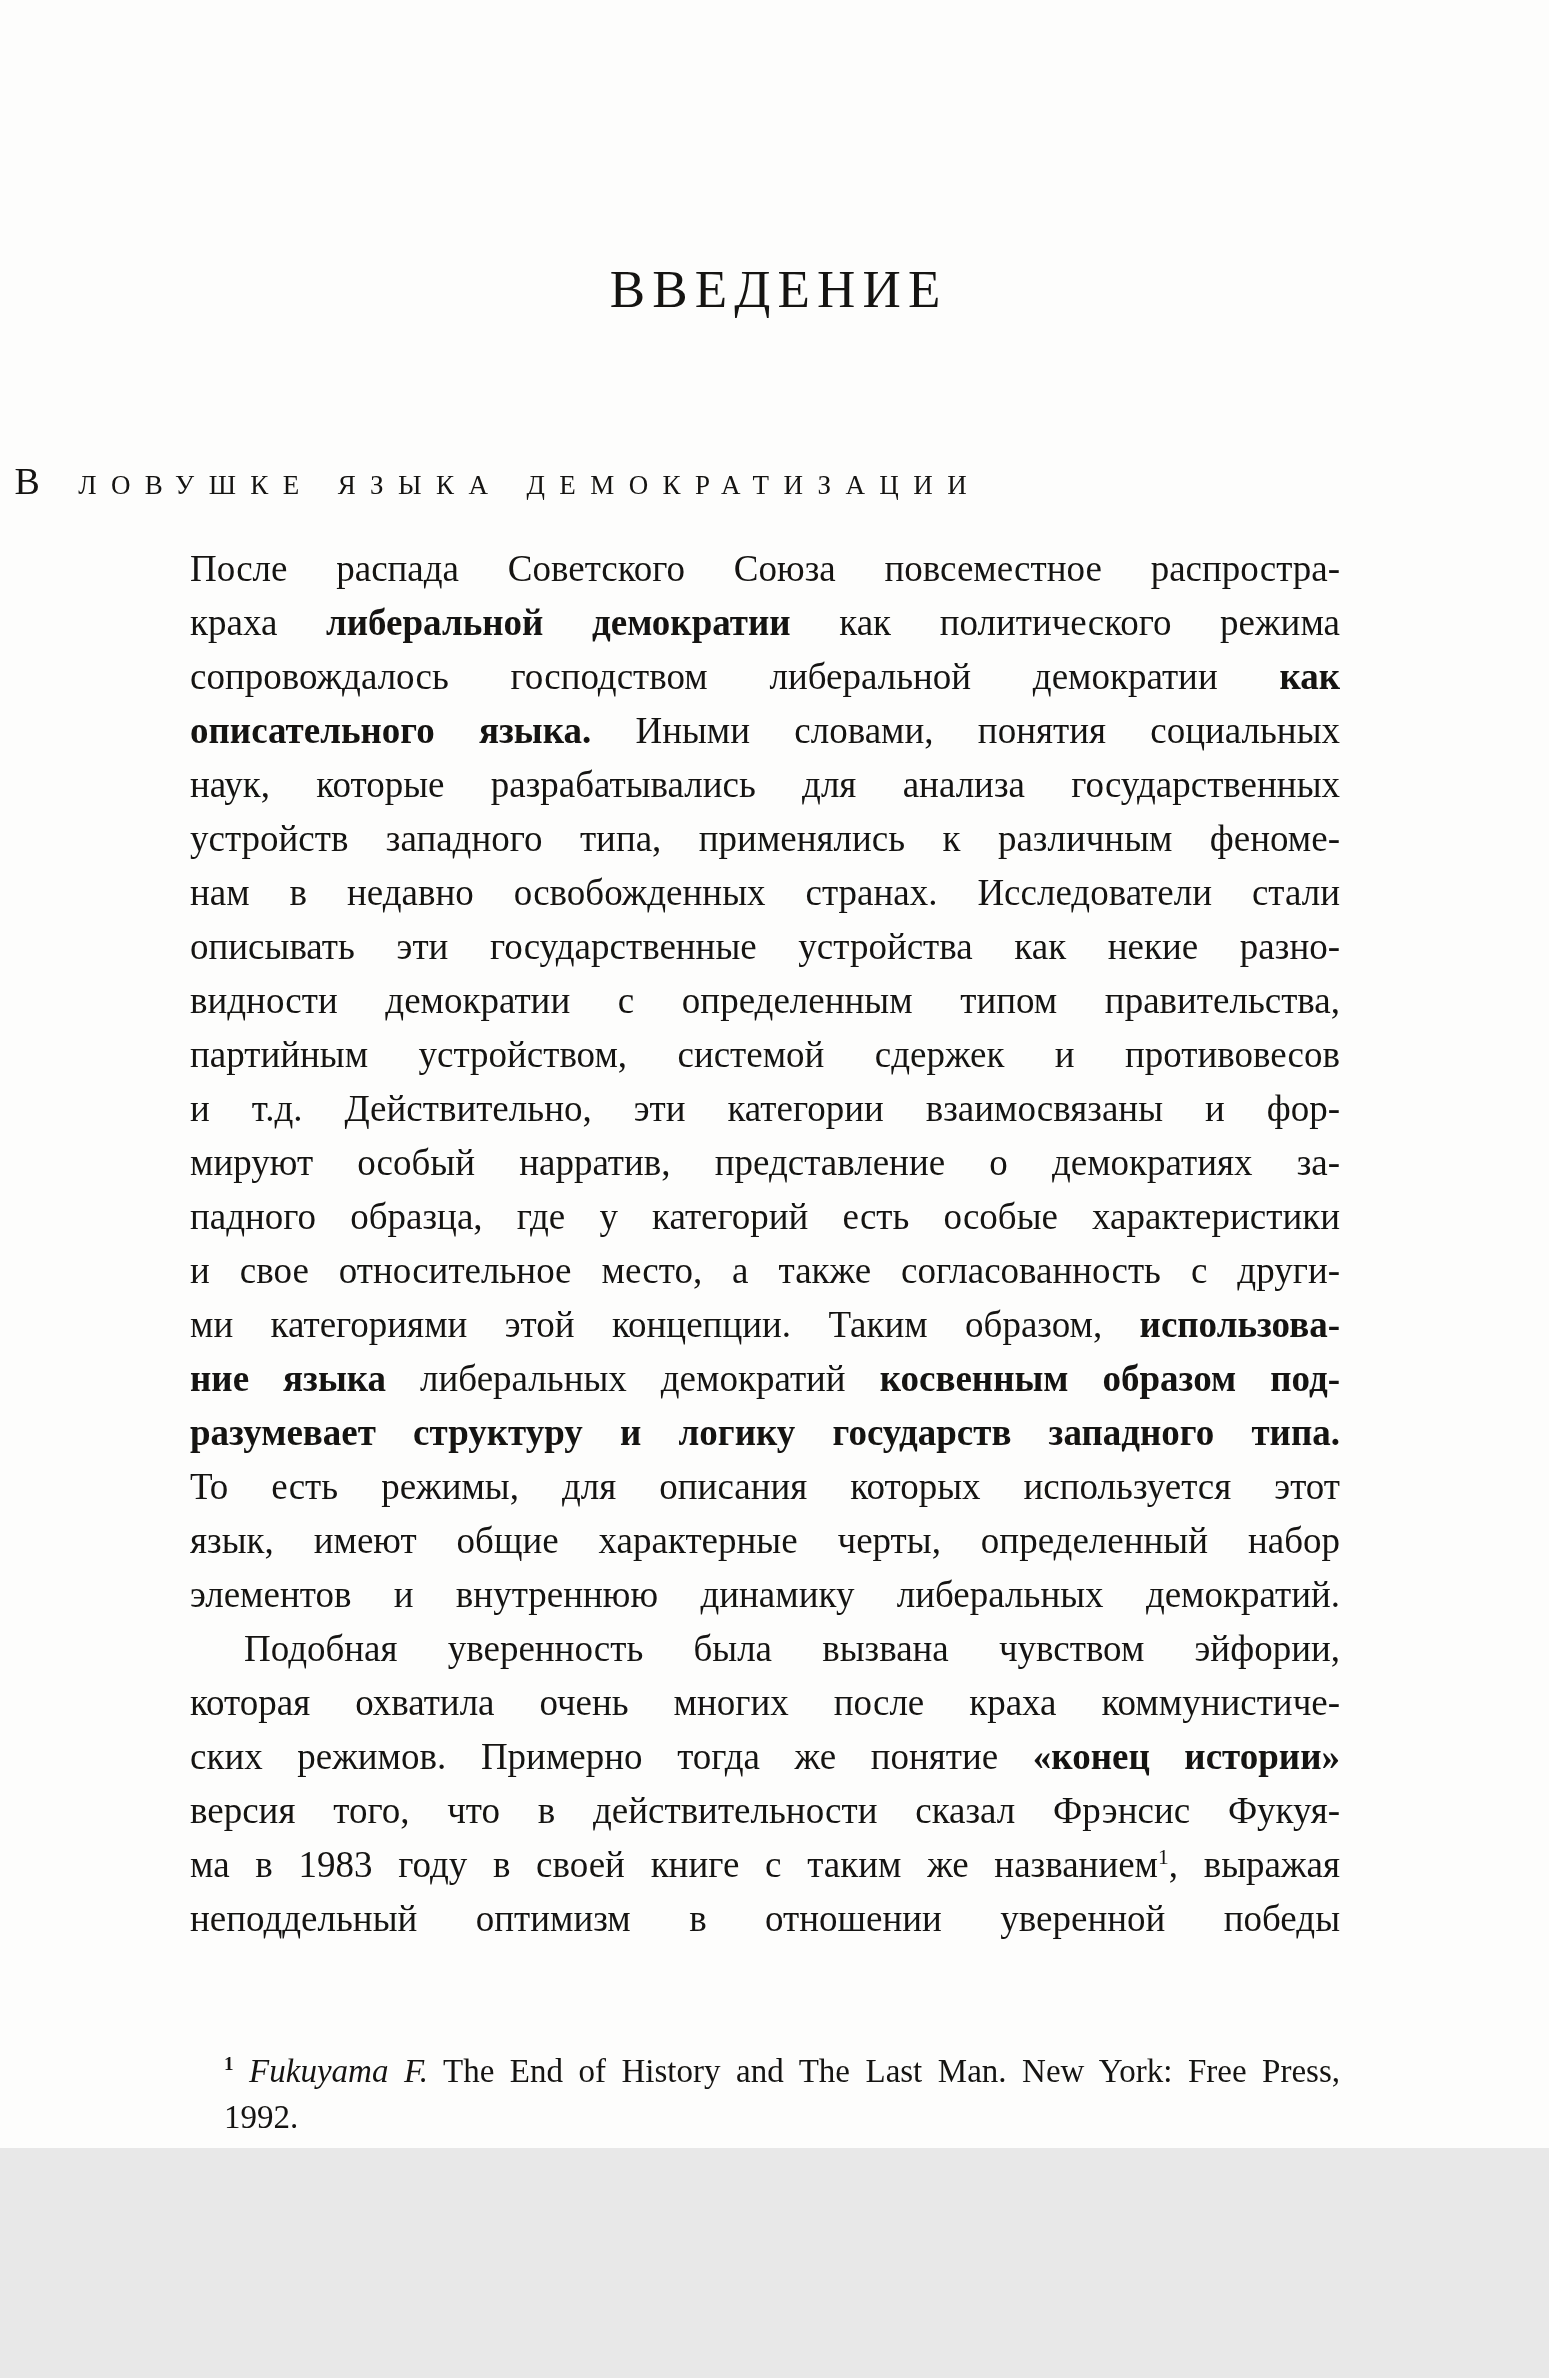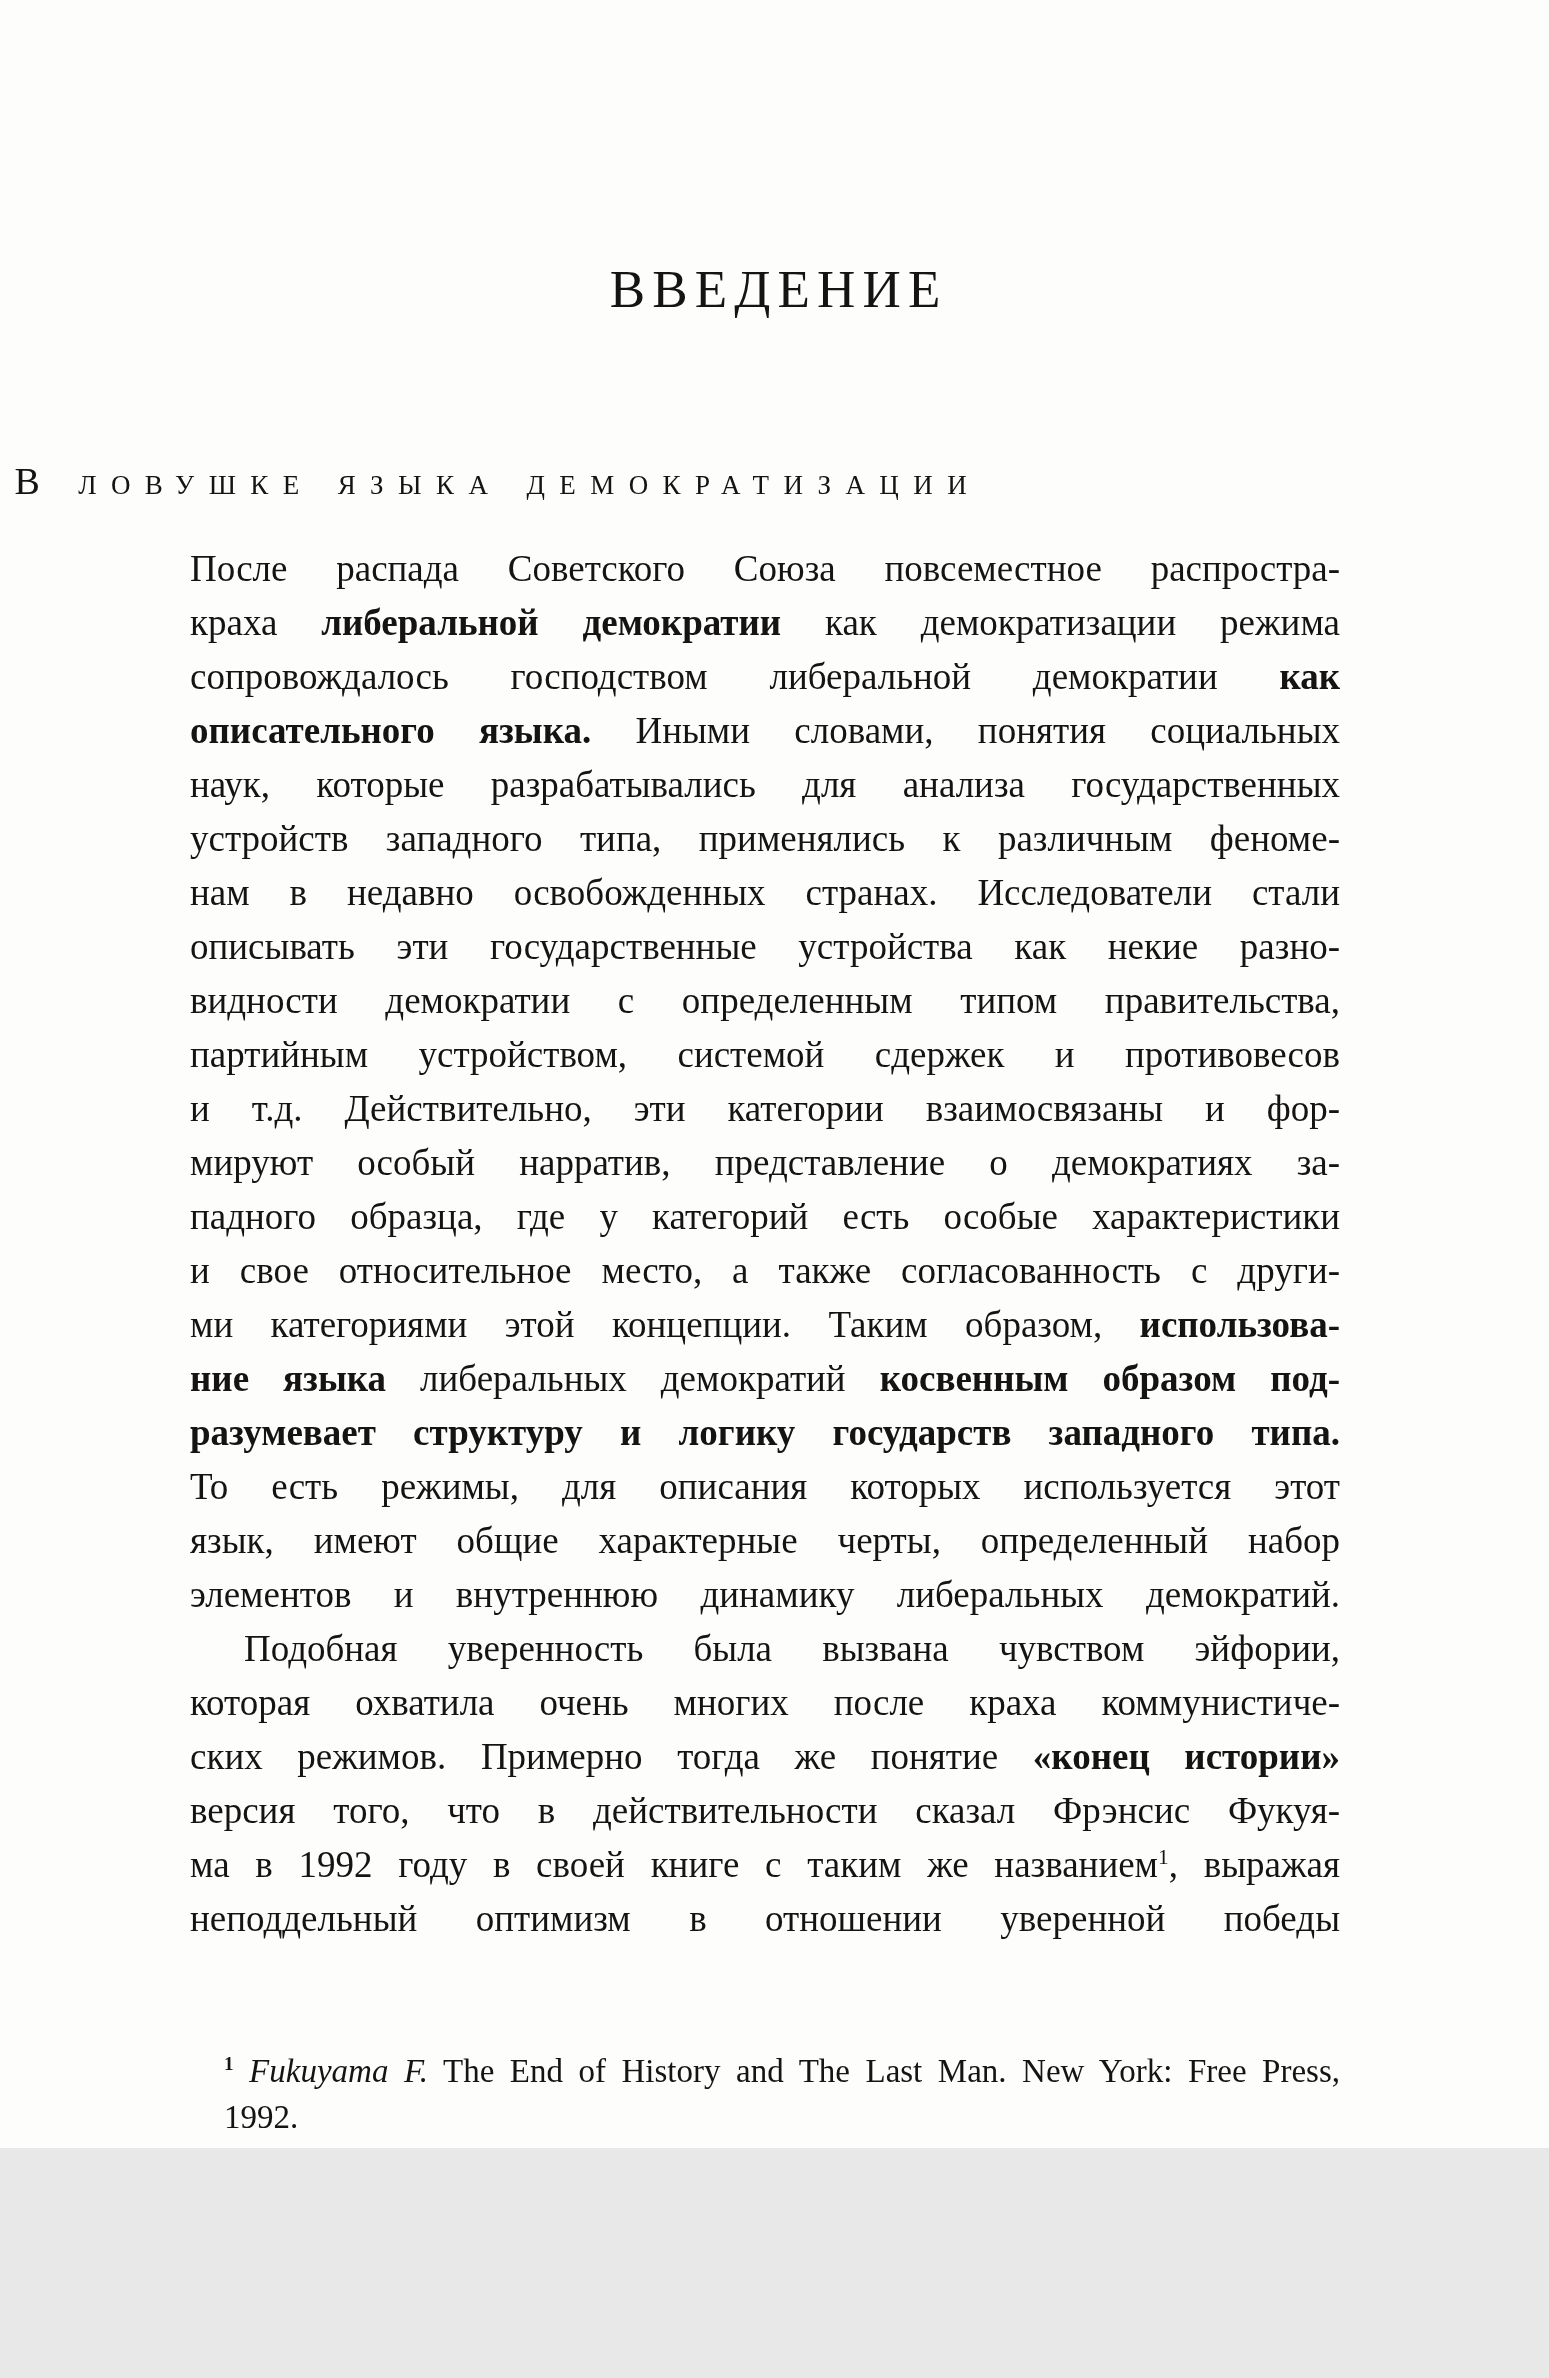--- a/index.html
+++ b/index.html
@@ -96,21 +96,21 @@
 <body>
 
 <div class="page">
 
   <div class="page-title">ВВЕДЕНИЕ</div>
 
   <div class="section-heading">В ловушке языка демократизации</div>
 
   <div class="body-text">
       <div class="line"><span>После распада Советского Союза повсеместное распростра-</span></div>
-      <div class="line"><span>краха </span><span class="b">либеральной демократии</span><span> как демократизации режима</span></div>
+      <div class="line"><span>краха </span><span class="b">либеральной демократии</span><span> как политического режима</span></div>
       <div class="line"><span>сопровождалось господством либеральной демократии </span><span class="b">как</span></div>
       <div class="line"><span class="b">описательного языка.</span><span> Иными словами, понятия социальных</span></div>
       <div class="line"><span>наук, которые разрабатывались для анализа государственных</span></div>
       <div class="line"><span>устройств западного типа, применялись к различным феноме-</span></div>
       <div class="line"><span>нам в недавно освобожденных странах. Исследователи стали</span></div>
       <div class="line"><span>описывать эти государственные устройства как некие разно-</span></div>
       <div class="line"><span>видности демократии с определенным типом правительства,</span></div>
       <div class="line"><span>партийным устройством, системой сдержек и противовесов</span></div>
       <div class="line"><span>и т.д. Действительно, эти категории взаимосвязаны и фор-</span></div>
       <div class="line"><span>мируют особый нарратив, представление о демократиях за-</span></div>
@@ -119,21 +119,21 @@
       <div class="line"><span>ми категориями этой концепции. Таким образом, </span><span class="b">использова-</span></div>
       <div class="line"><span class="b">ние языка</span><span> либеральных демократий </span><span class="b">косвенным образом под-</span></div>
       <div class="line"><span class="b">разумевает структуру и логику государств западного типа.</span></div>
       <div class="line"><span>То есть режимы, для описания которых используется этот</span></div>
       <div class="line"><span>язык, имеют общие характерные черты, определенный набор</span></div>
       <div class="line"><span>элементов и внутреннюю динамику либеральных демократий.</span></div>
       <div class="line indent"><span>Подобная уверенность была вызвана чувством эйфории,</span></div>
       <div class="line"><span>которая охватила очень многих после краха коммунистиче-</span></div>
       <div class="line"><span>ских режимов. Примерно тогда же понятие </span><span class="b">«конец истории»</span></div>
       <div class="line"><span>версия того, что в действительности сказал Фрэнсис Фукуя-</span></div>
-      <div class="line"><span>ма в 1992 году в своей книге с таким же названием</span><span class="sup">1</span><span>, выражая</span></div>
+      <div class="line"><span>ма в 1983 году в своей книге с таким же названием</span><span class="sup">1</span><span>, выражая</span></div>
       <div class="line"><span>неподдельный оптимизм в отношении уверенной победы</span></div>
     </div>
 
   <div class="footnote">
       <div class="line"><span class="b sup">1</span><span> </span><span class="i">Fukuyama F.</span><span> The End of History and The Last Man. New York: Free Press,</span></div>
       <div class="line left"><span>1992.</span></div>
     </div>
 
   <div class="page-number">19</div>
 

